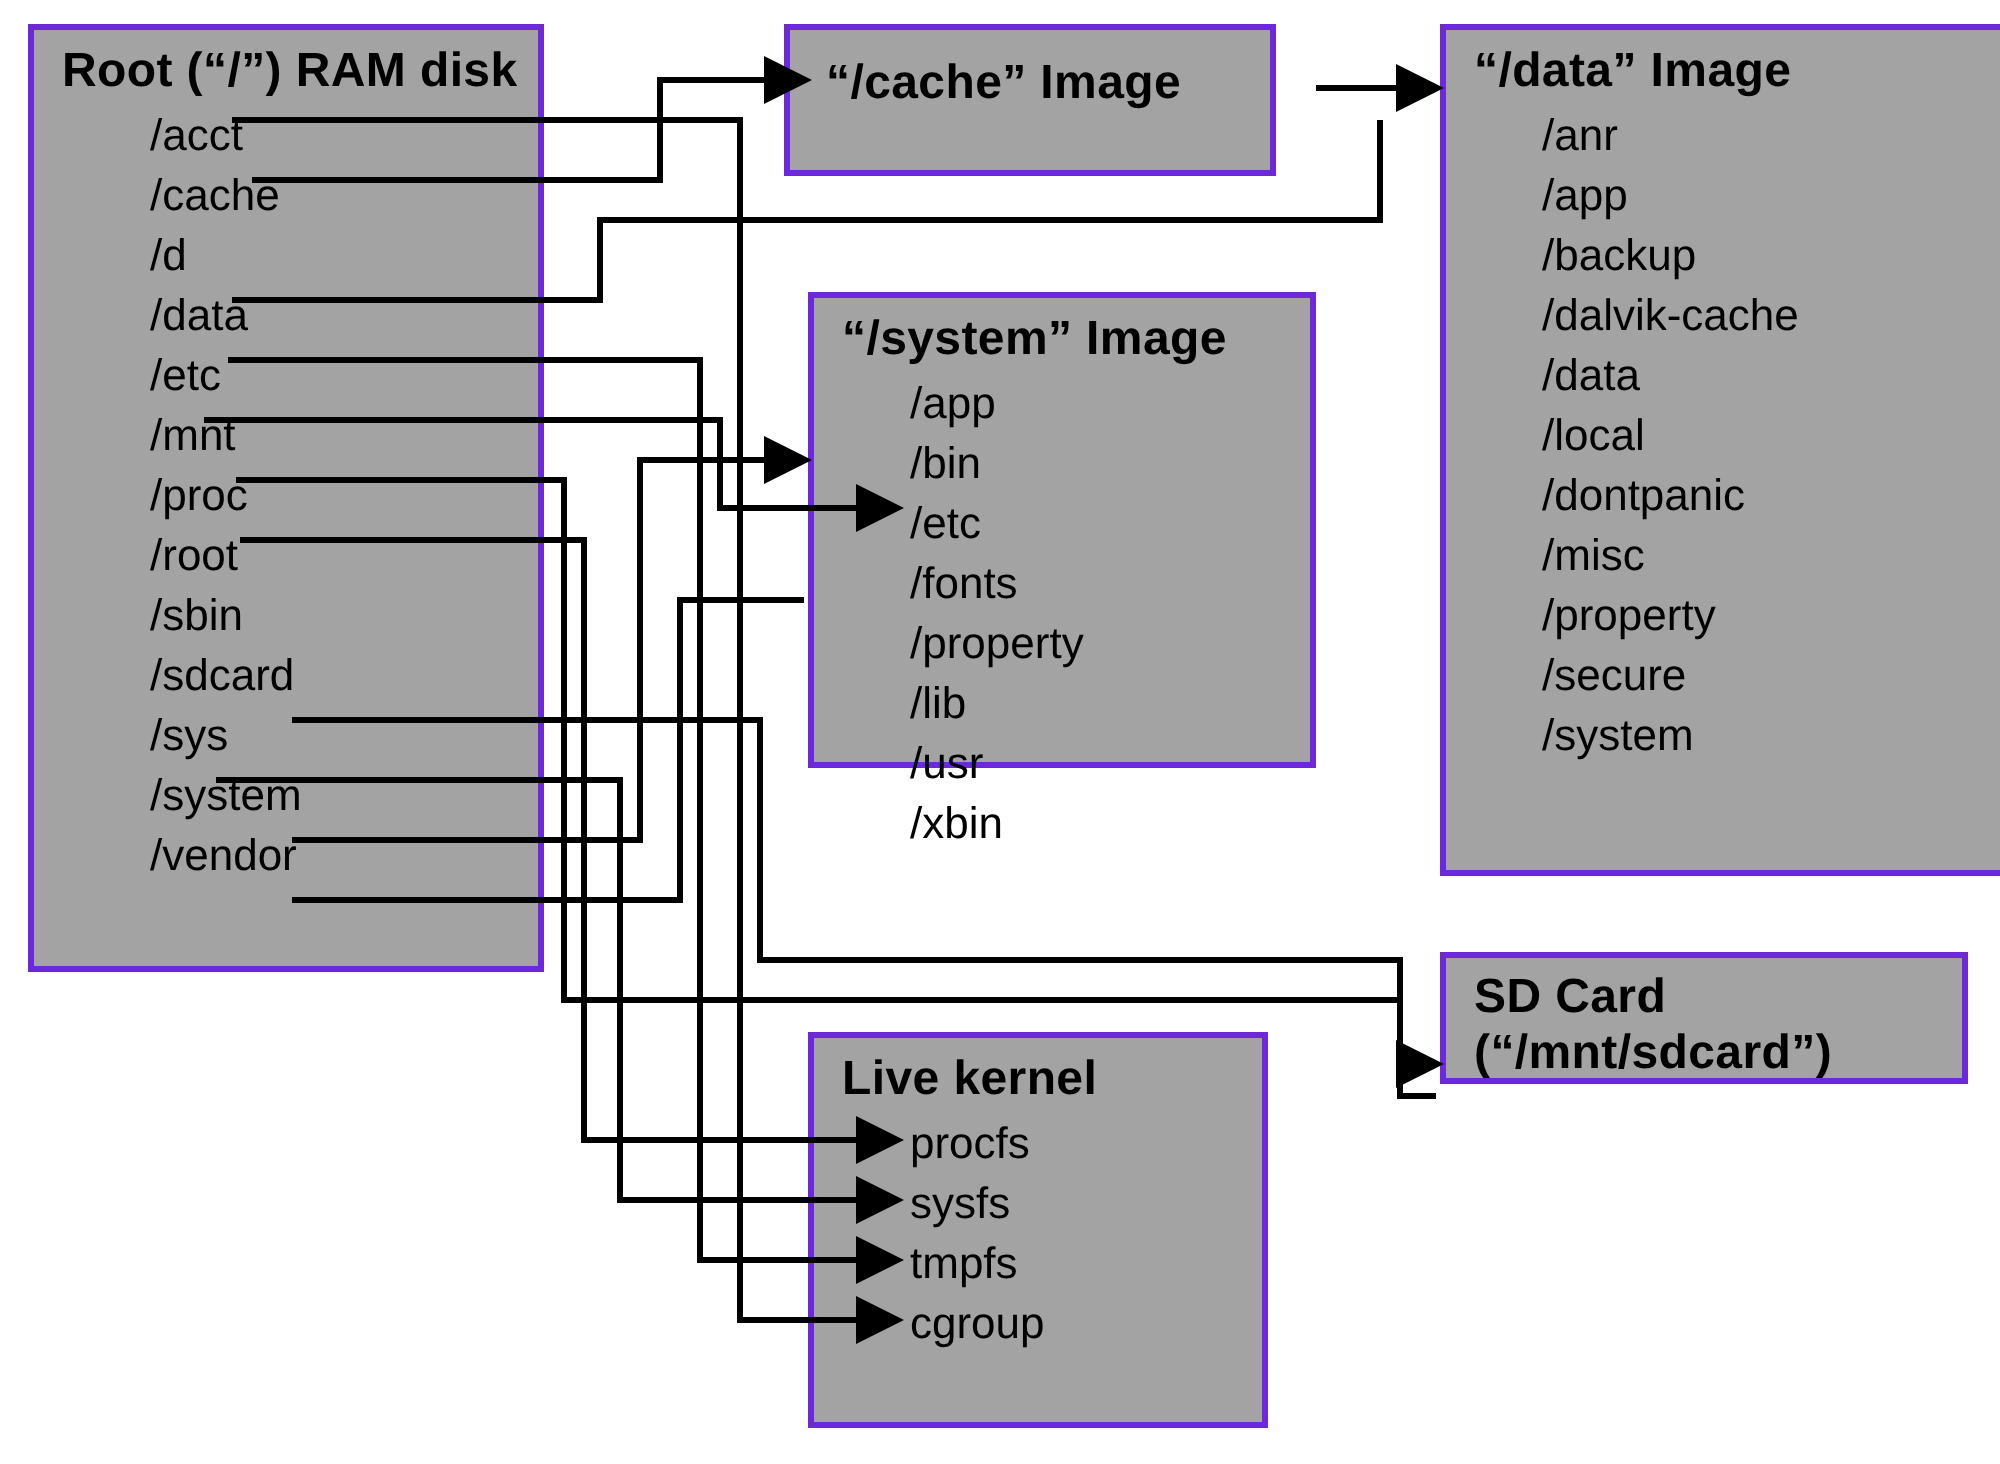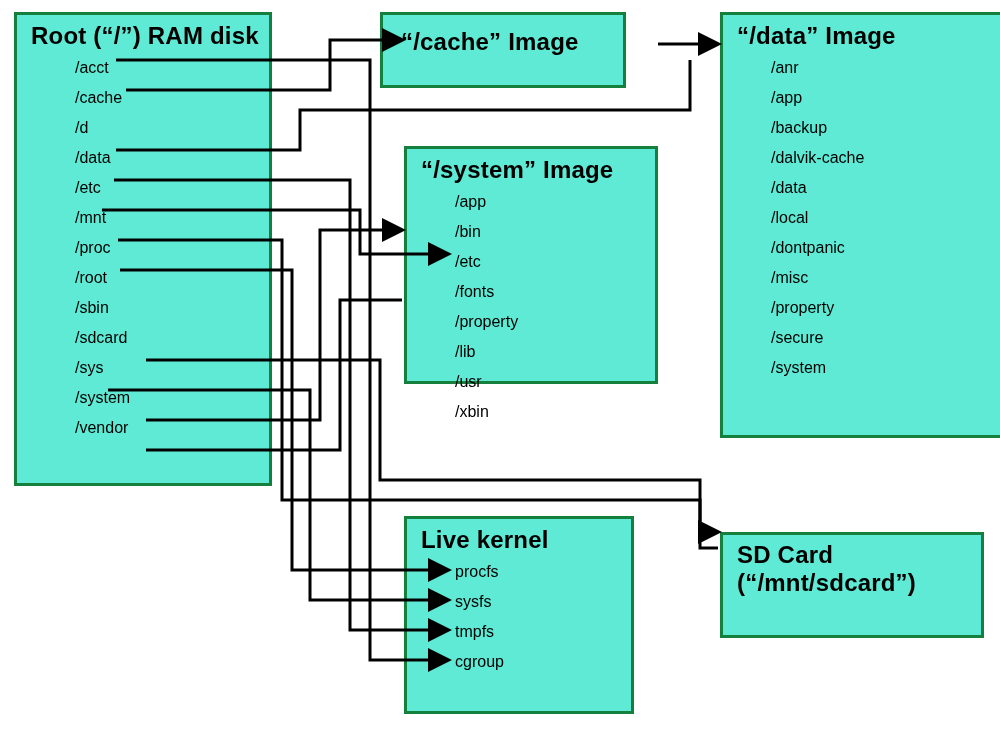--- a/index.html
+++ b/index.html
@@ -17,55 +17,55 @@
     height: 732px;
   }
   svg.wires {
     position: absolute;
     left: 0; top: 0;
     width: 1000px; height: 732px;
     pointer-events: none;
   }
   .box {
     position: absolute;
-    border: 3px solid #15803d;
+    border: 3px solid #6d28d9;
     box-sizing: border-box;
-    background: #5eead4;
+    background: #a3a3a3;
     padding: 6px 10px 10px 14px;
   }
   .title {
     font-weight: 700;
     font-size: 24px;
     line-height: 30px;
     letter-spacing: 0.2px;
   }
   ul.fs {
     list-style: none;
     margin: 2px 0 0 0;
     padding: 0 0 0 34px;
   }
   ul.fs li {
-    font-size: 16px;
+    font-size: 22px;
     line-height: 30px;
     white-space: nowrap;
   }
   
   #root-box { left: 14px; top: 12px; width: 258px; height: 474px; }
   #root-box ul.fs { padding-left: 44px; }
   
-  #cache-box { left: 380px; top: 12px; width: 246px; height: 76px; }
+  #cache-box { left: 392px; top: 12px; width: 246px; height: 76px; }
   #cache-box .title { padding-left: 4px; padding-top: 6px;}
   
   #data-box  { left: 720px; top: 12px; width: 289px; height: 426px; }
   
   #system-box { left: 404px; top: 146px; width: 254px; height: 238px; }
   
   #kernel-box { left: 404px; top: 516px; width: 230px; height: 198px; }
   
-  #sd-box { left: 720px; top: 532px; width: 264px; height: 106px; }
+  #sd-box { left: 720px; top: 476px; width: 264px; height: 66px; }
   #sd-box .title { line-height: 28px; }
 </style>
 </head>
 <body>
 
 <div class="canvas">
 
   <div id="root-box" class="box">
     <div class="title">Root (“/”) RAM disk</div>
     <ul class="fs">

